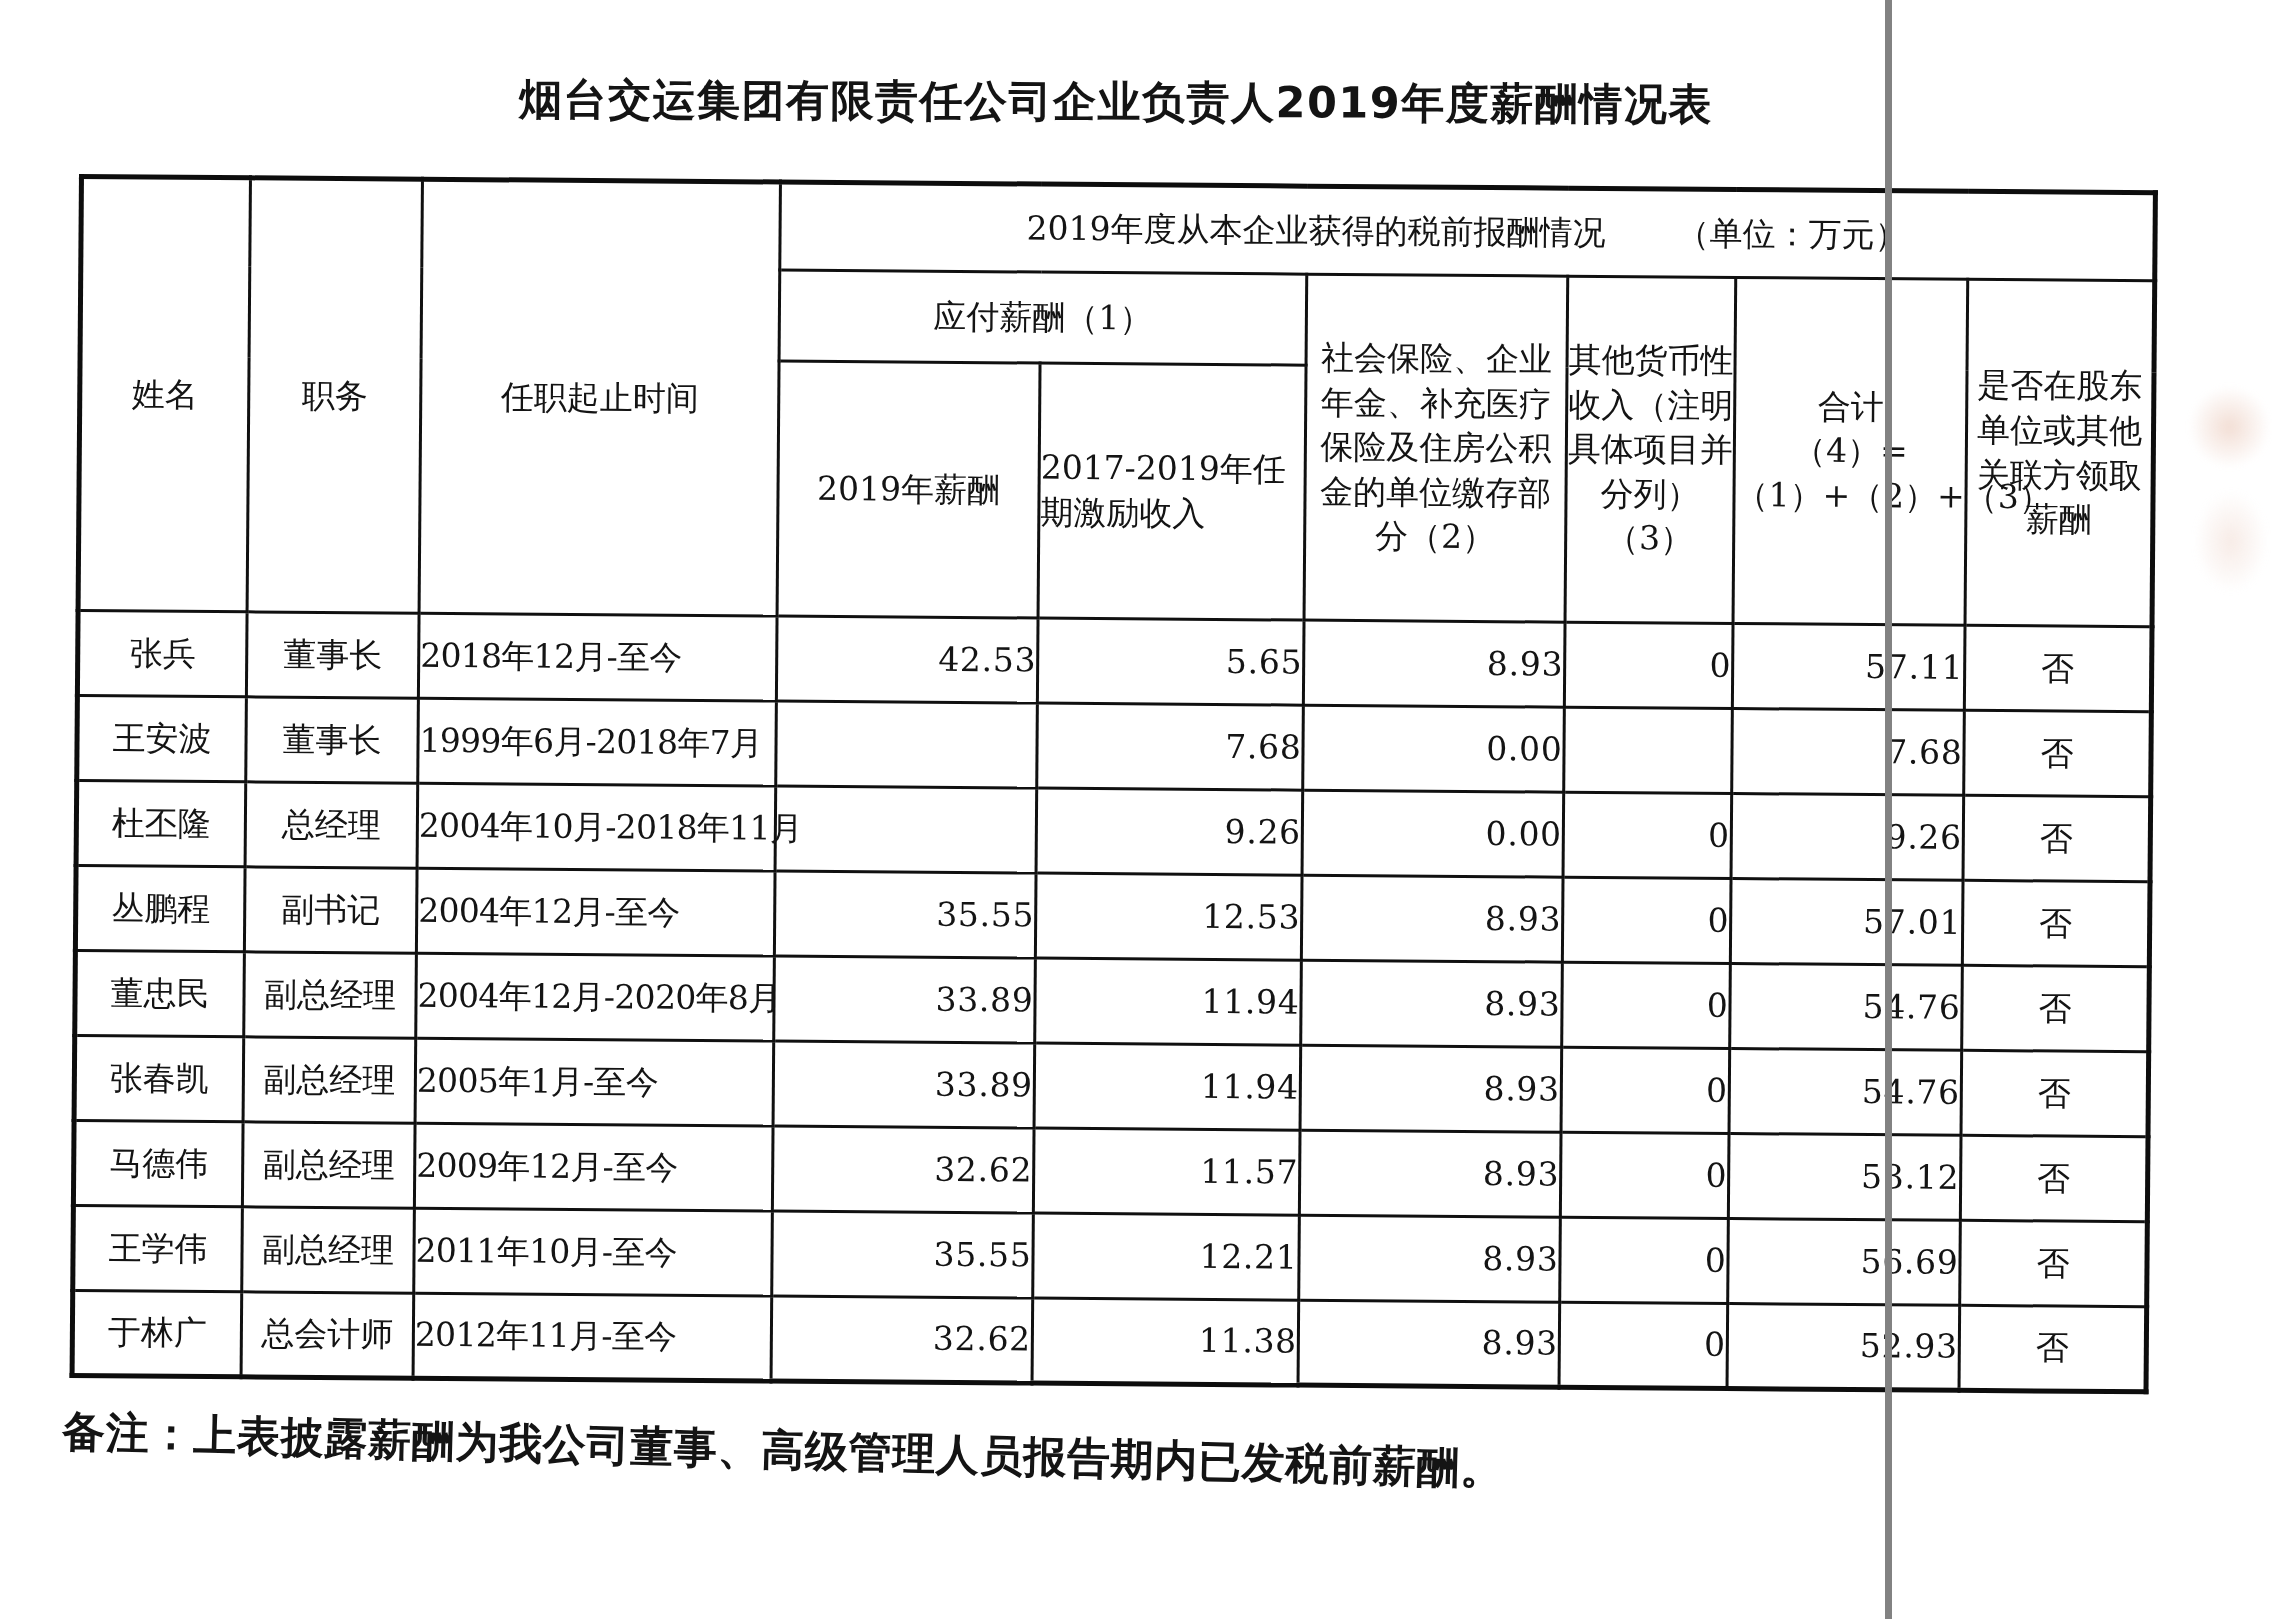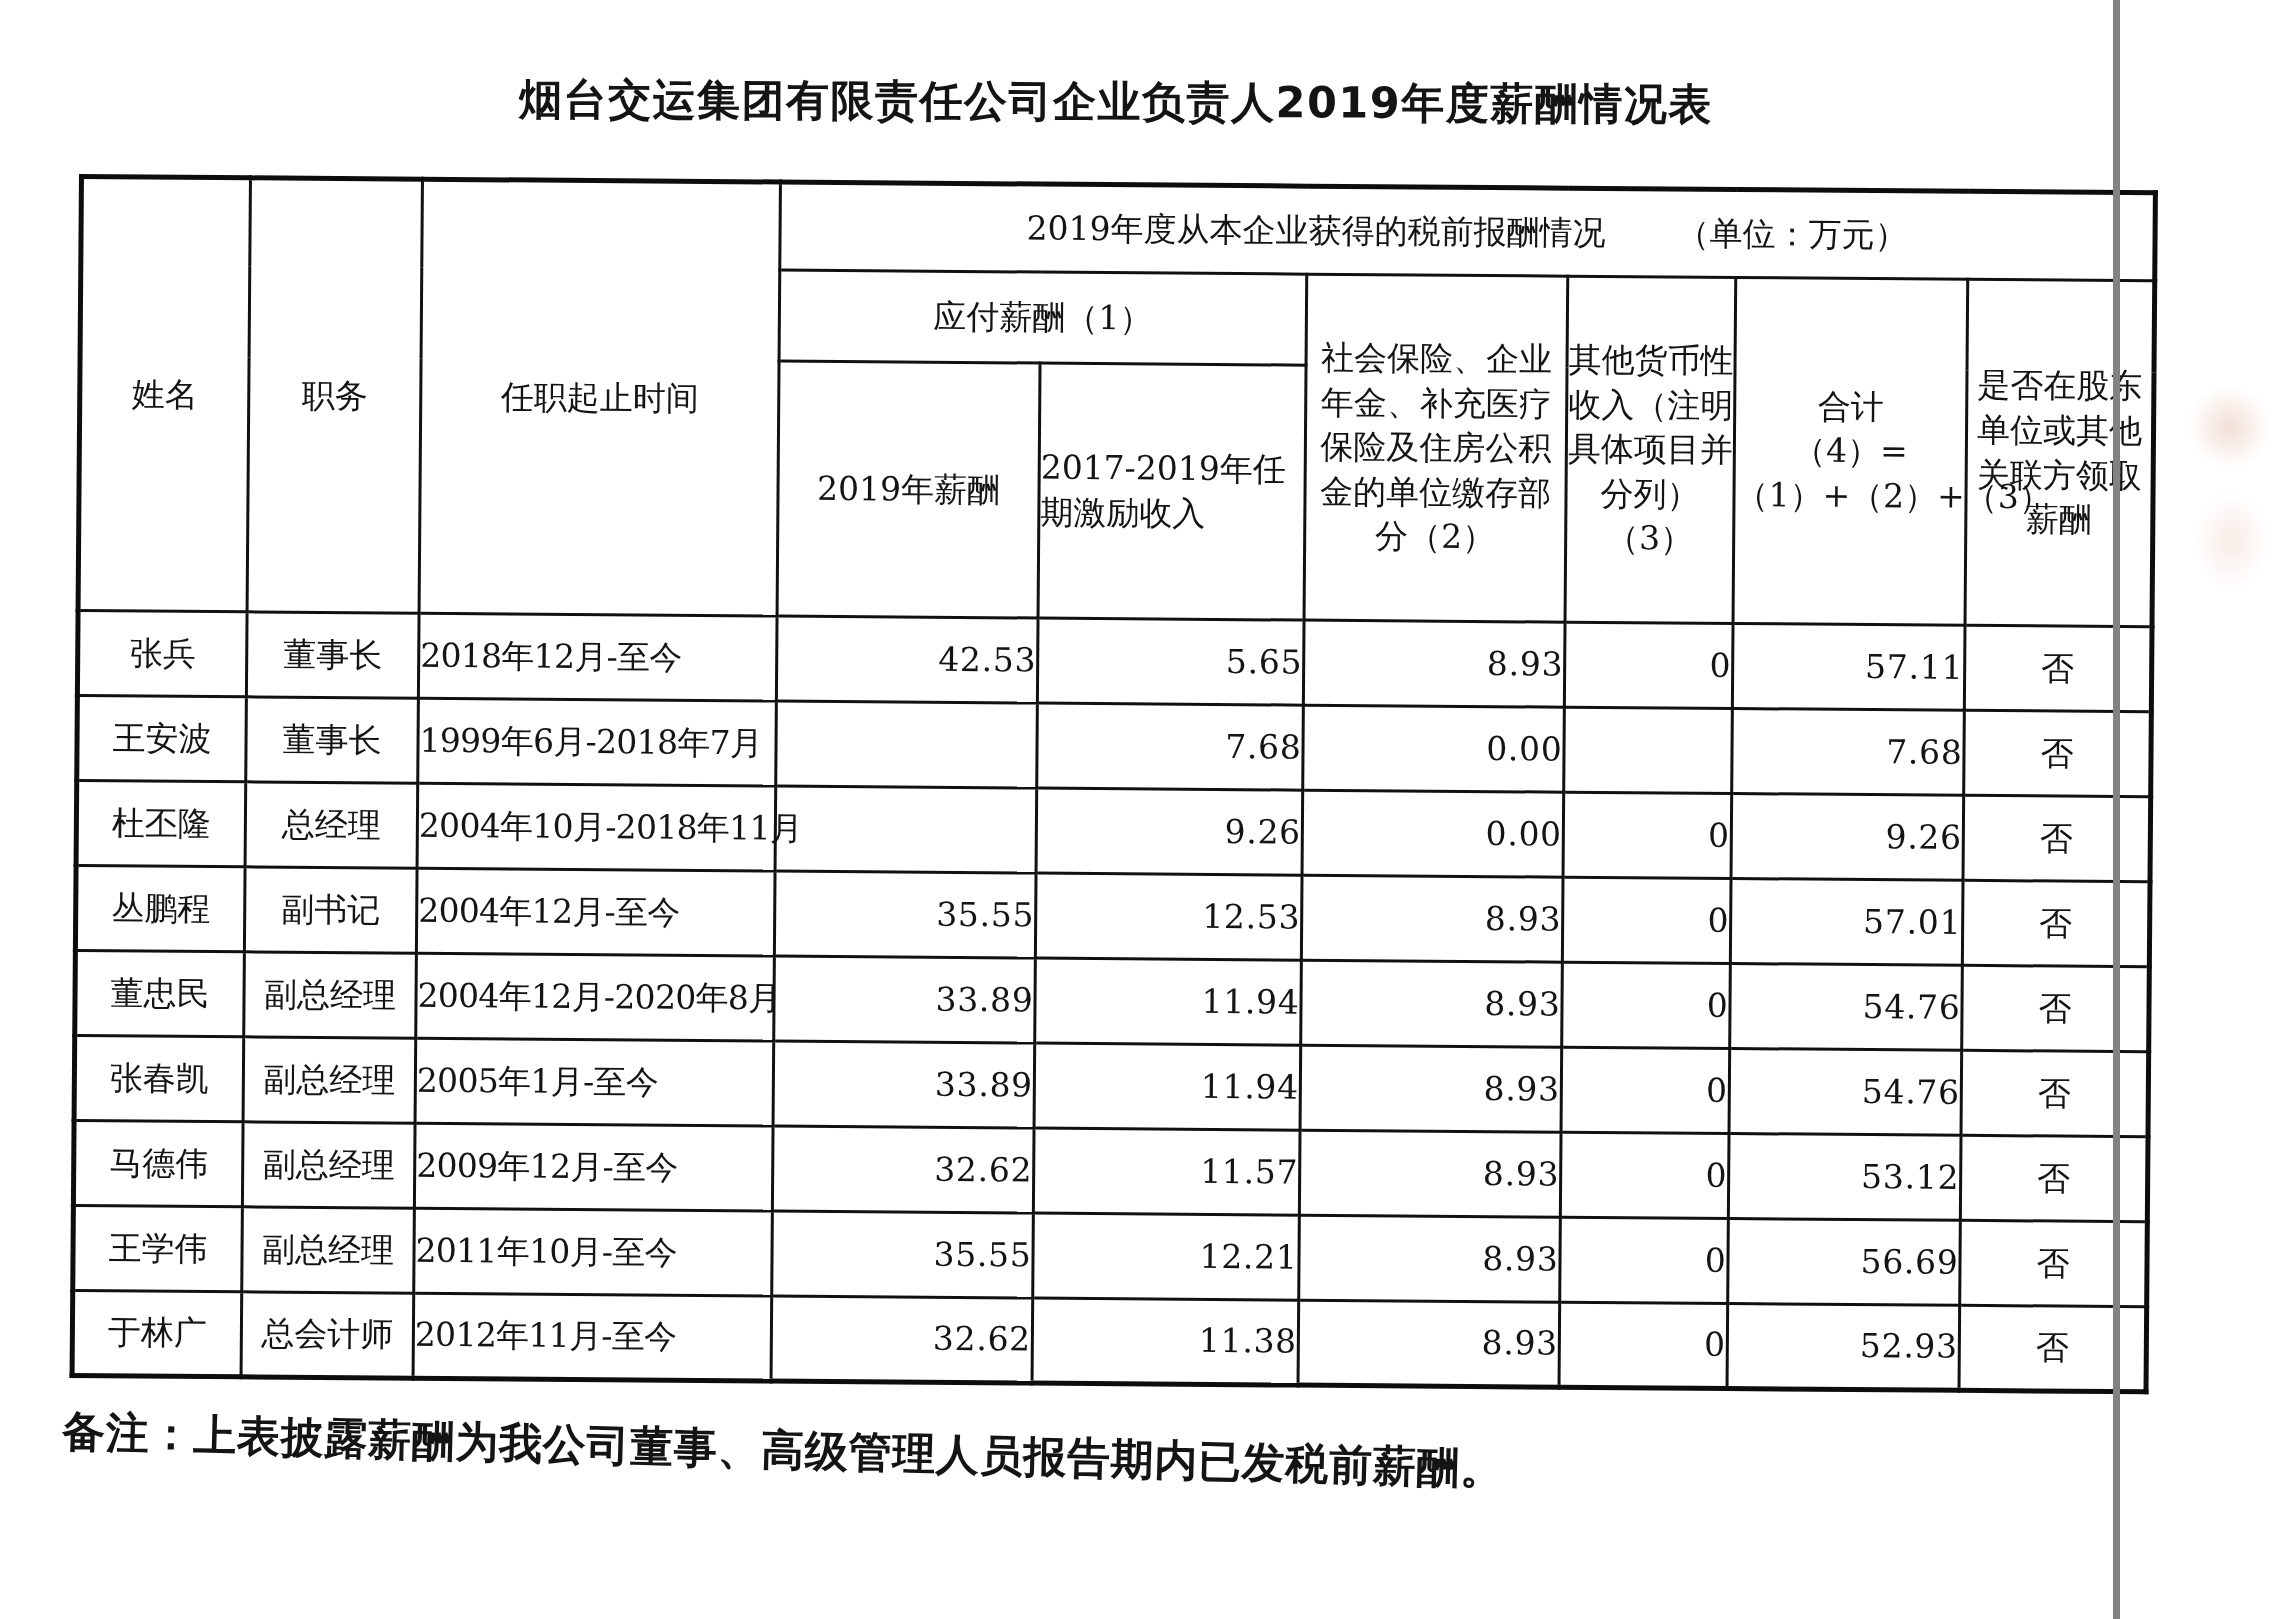--- a/index.html
+++ b/index.html
@@ -7,21 +7,21 @@
     padding: 0;
     width: 2273px;
     height: 1619px;
     background: #ffffff;
     overflow: hidden;
     font-family: "DejaVu Serif", "Liberation Serif", serif;
     color: #141414;
   }
   .page {
     position: relative;
-    width: 2120px;
+    width: 1892px;
     height: 1619px;
     background: #ffffff;
   }
   .title {
     position: absolute;
     left: 79px;
     top: 69px;
     width: 2074px;
     text-align: center;
     font-family: "DejaVu Sans", "Liberation Sans", sans-serif;

